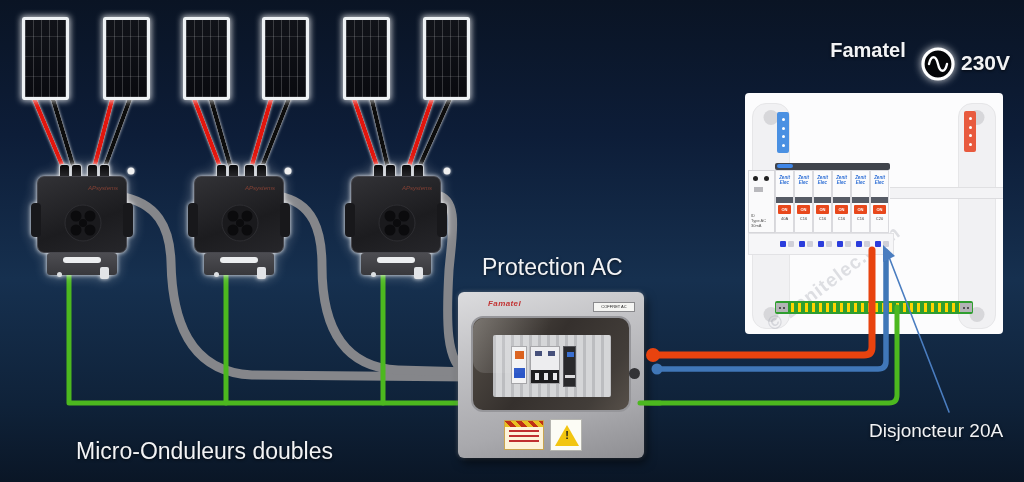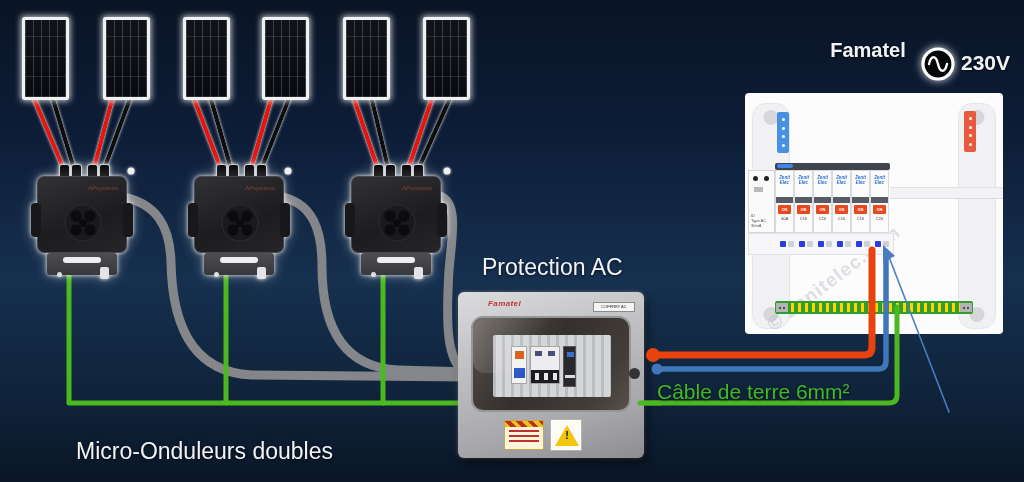--- a/index.html
+++ b/index.html
@@ -413,21 +413,21 @@
       <path d="M656,369 L878,369 Q886,369 886,361 L886,252" stroke="#4077b8" stroke-width="5.5"></path>
       <circle cx="657" cy="369" r="5.5" fill="#4077b8"></circle>
       <path d="M640,403 L889,403 Q897,403 897,395 L897,307" stroke="#4cb81f" stroke-width="5"></path>
       <path d="M889,257 L949,412" stroke="#4a7dc0" stroke-width="1.6"></path>
       <polygon points="883,245 895,256 883,262" fill="#4a7dc0" stroke="none"></polygon>
     </g>
   </svg>
 
   <div class="lbl" id="lbl-micro">Micro-Onduleurs doubles</div>
   <div class="lbl" id="lbl-protection">Protection AC</div>
-  <div class="lbl" id="lbl-terre">Câble de terre 6mm²</div>
+  <div class="lbl" id="lbl-disj">Disjoncteur 20A</div>
   <div class="lbl" id="lbl-tableau">
     <span>Famatel</span><br>
   </div>
   <div class="lbl" id="lbl-230">230V</div>
   <div id="ac-sym">
     <svg width="42" height="42" viewBox="0 0 42 42">
       <circle cx="21" cy="21" r="15" fill="#050608" stroke="#ffffff" stroke-width="3.2"></circle>
       <path d="M12,21 C14,12 19,12 21,21 C23,30 28,30 30,21" stroke="#ffffff" stroke-width="2.4" fill="none" stroke-linecap="round"></path>
     </svg>
   </div>

